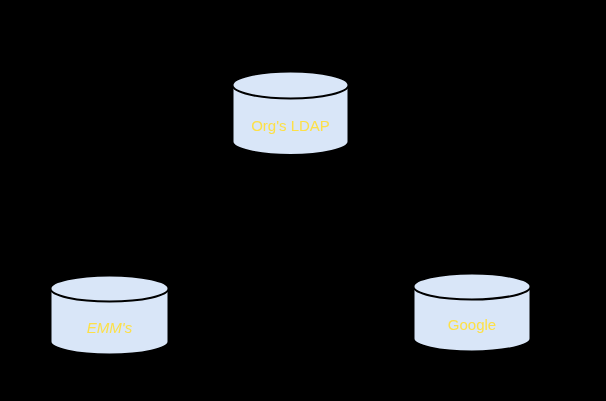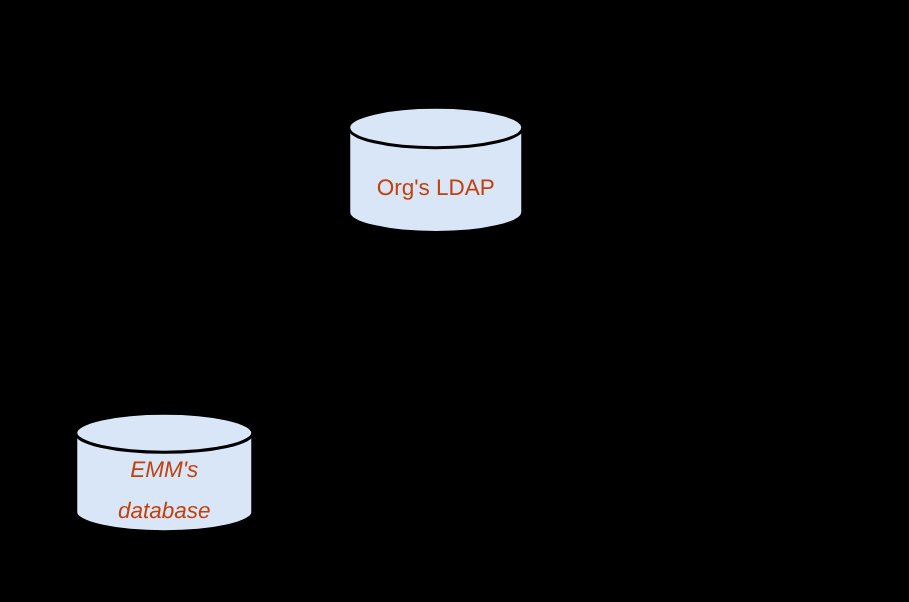--- a/index.html
+++ b/index.html
@@ -39,21 +39,21 @@
     position: absolute;
     left: 0;
     right: 0;
     top: 26px;
     bottom: 2px;
     display: flex;
     flex-direction: column;
     align-items: center;
     justify-content: center;
     text-align: center;
-    color: #c2410c;
+    color: #fde047;
     font-size: 15px;
     line-height: 27px;
     white-space: nowrap;
     pointer-events: none;
   }
   .node-ldap   { left: 231px; top: 70px;  width: 119px; height: 87px; }
   .node-emm    { left: 49px;  top: 274px; width: 121px; height: 82px; font-style: italic; }
   .node-google { left: 412px; top: 272px; width: 120px; height: 81px; }
 </style>
 </head>
@@ -71,18 +71,26 @@
     </div>
   </div>
 
   <div class="node node-emm">
     <svg viewBox="0 0 121 82" aria-hidden="true">
       <path d="M1.5,14.5 L1.5,67.5 A59,13 0 0 0 119.5,67.5 L119.5,14.5" fill="#d9e6f8"></path>
       <ellipse cx="60.5" cy="14.5" rx="59" ry="13" fill="#d9e6f8"></ellipse>
     </svg>
     <div class="label">
       <div>EMM's</div>
-      <div>database</div>
     </div>
   </div>
 
+  <div class="node node-google">
+    <svg viewBox="0 0 120 81" aria-hidden="true">
+      <path d="M1.5,14.5 L1.5,66.5 A58.5,13 0 0 0 118.5,66.5 L118.5,14.5" fill="#d9e6f8"></path>
+      <ellipse cx="60" cy="14.5" rx="58.5" ry="13" fill="#d9e6f8"></ellipse>
+    </svg>
+    <div class="label">
+      <div>Google</div>
+    </div>
+  </div>
 
 </div>
 
 </body></html>

